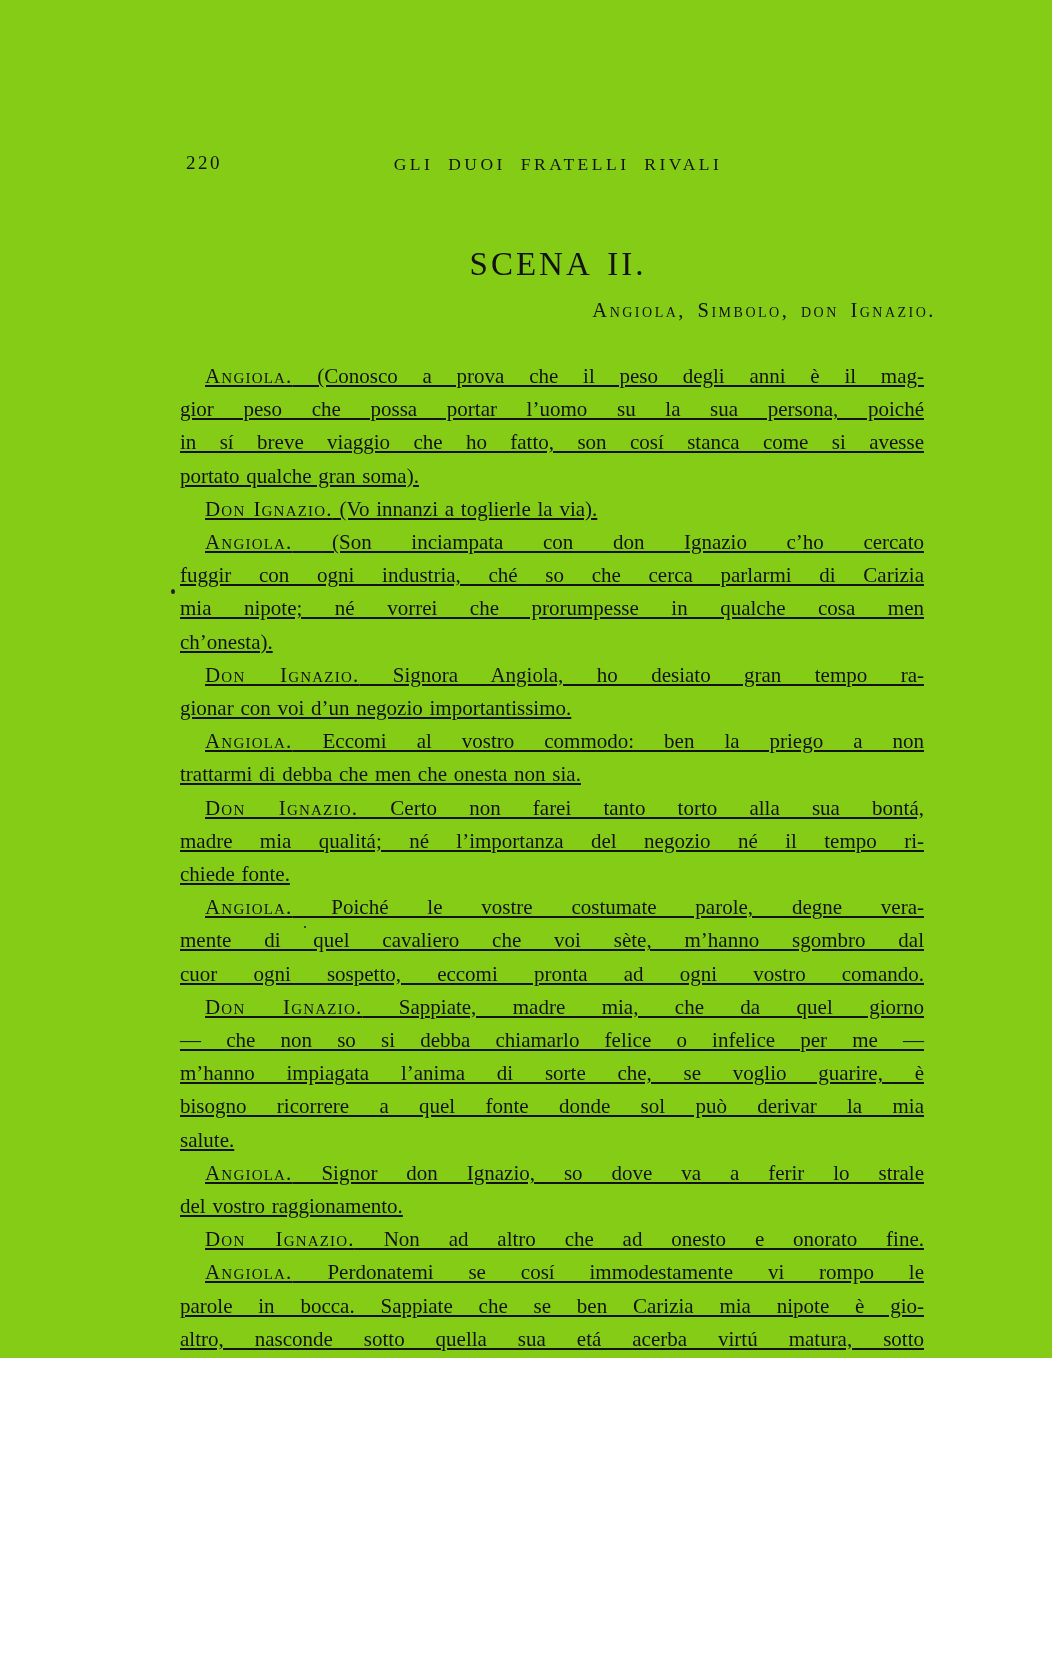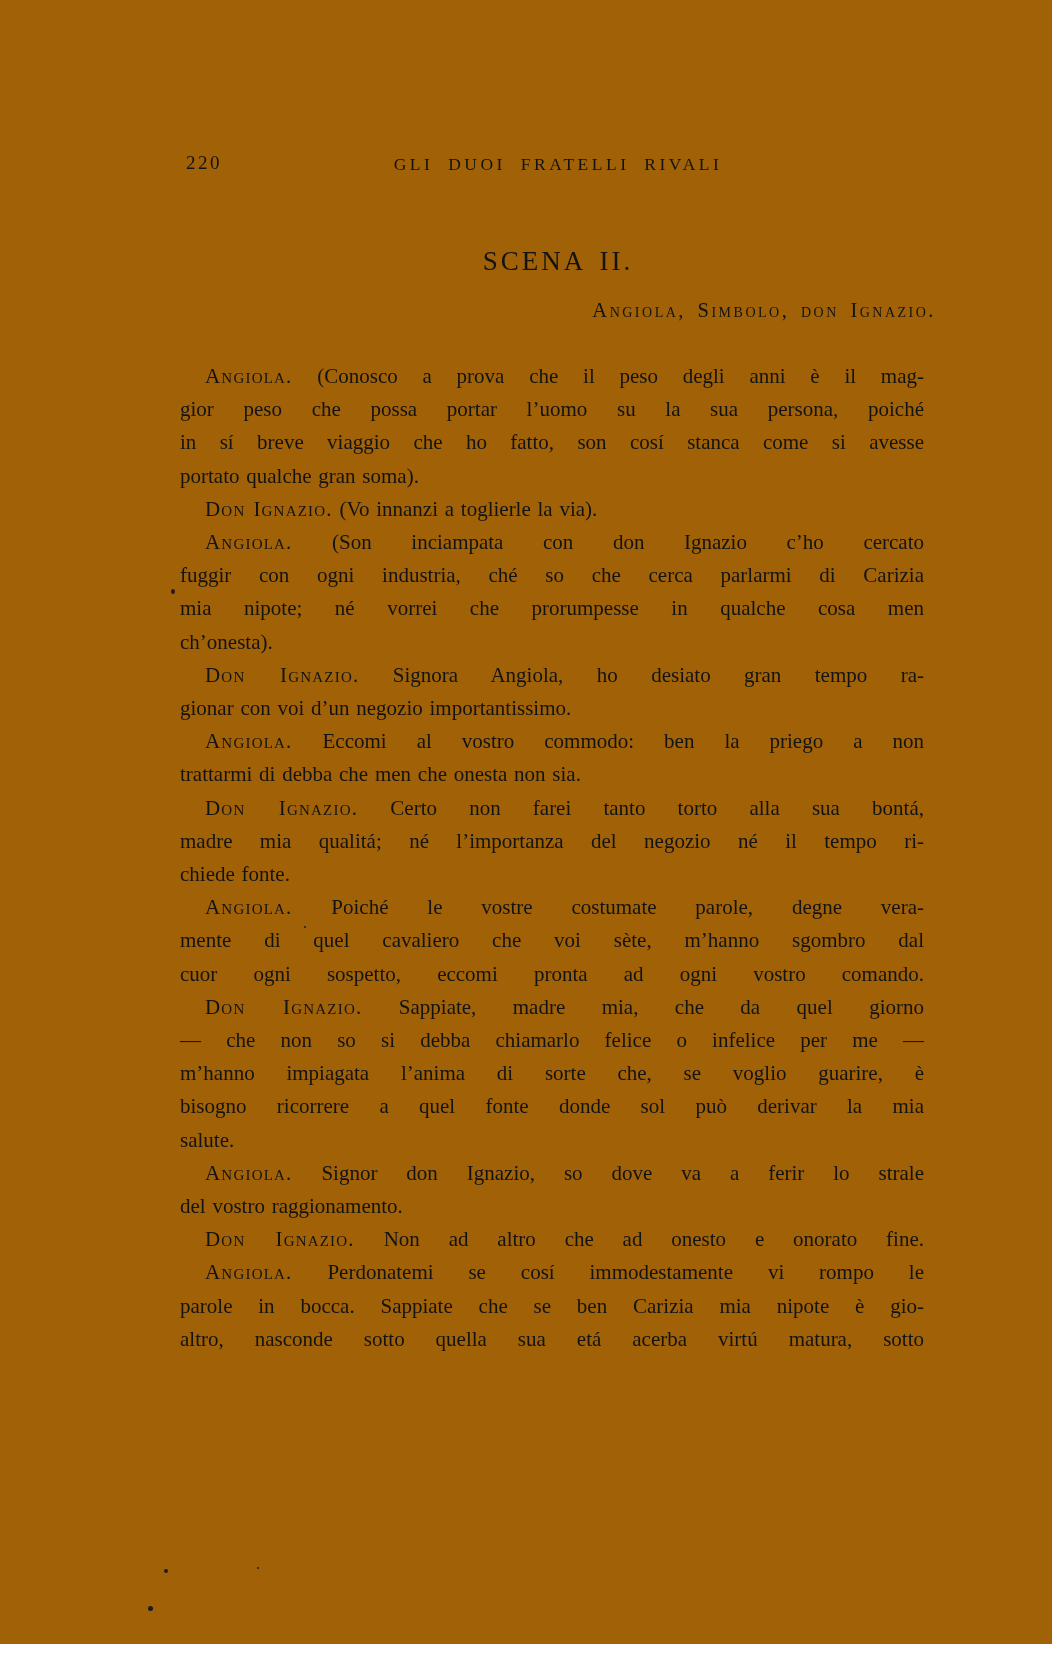--- a/index.html
+++ b/index.html
@@ -3,22 +3,22 @@
 <meta charset="utf-8">
 <style>
   html, body {
     margin: 0;
     padding: 0;
     background: #ffffff;
   }
   .page {
     position: relative;
     width: 1052px;
-    height: 1644px;
-    background: #a16207;
+    height: 1358px;
+    background: #84cc16;
     color: #131313;
     font-family: "Liberation Serif", "DejaVu Serif", serif;
     overflow: hidden;
   }
   .page-number {
     position: absolute;
     top: 152px;
     left: 186px;
     font-size: 19px;
     letter-spacing: 2.5px;
@@ -33,21 +33,21 @@
     letter-spacing: 3.5px;
     word-spacing: 7px;
     white-space: nowrap;
   }
   .scene-heading {
     position: absolute;
     top: 246px;
     left: 180px;
     width: 756px;
     text-align: center;
-    font-size: 27px;
+    font-size: 33px;
     letter-spacing: 3px;
     word-spacing: 5px;
   }
   .cast-list {
     position: absolute;
     top: 299px;
     left: 180px;
     width: 756px;
     text-align: right;
     font-size: 20.5px;
@@ -56,20 +56,21 @@
     word-spacing: 4px;
   }
   .play-text {
     position: absolute;
     top: 360px;
     left: 180px;
     width: 744px;
     font-size: 21px;
     line-height: 33.2px;
     word-spacing: 1.5px;
+    text-decoration: underline;
   }
   .para { margin: 0; }
   .line {
     text-align: justify;
     text-align-last: left;
   }
   .line.j {
     text-align-last: justify;
   }
   .line.first {

